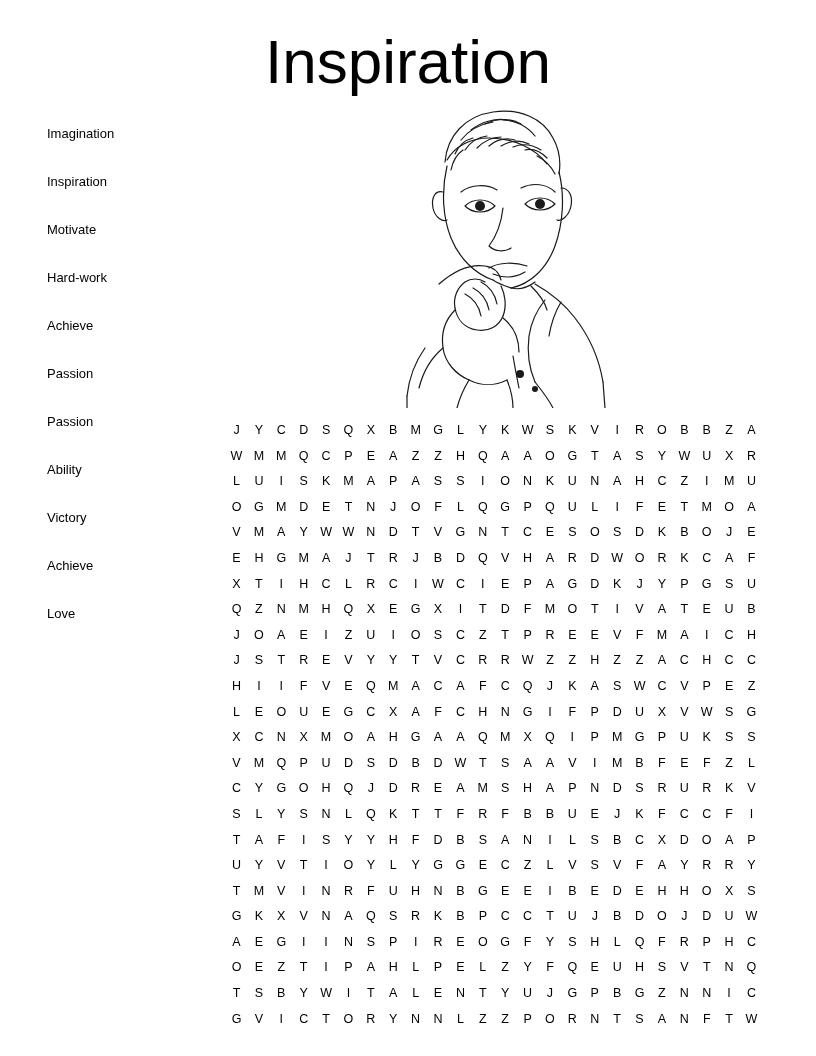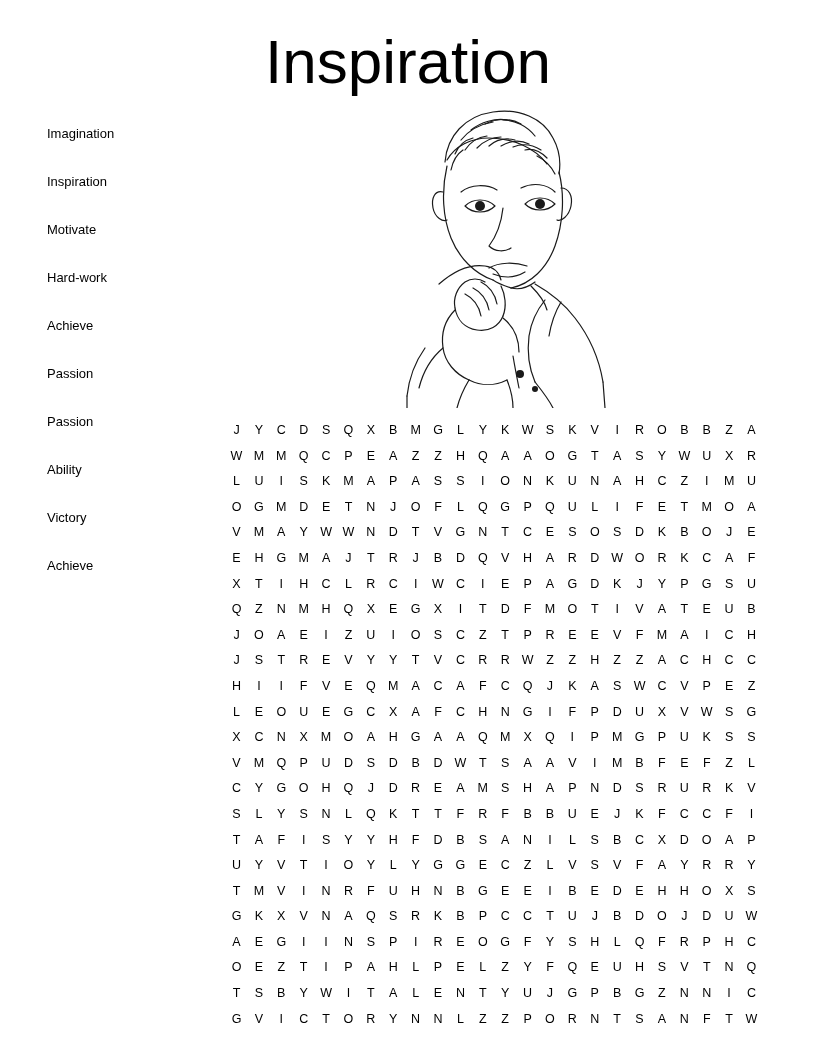--- a/index.html
+++ b/index.html
@@ -80,20 +80,21 @@
       <div class="word">Imagination</div>
       <div class="word">Inspiration</div>
       <div class="word">Motivate</div>
       <div class="word">Hard-work</div>
       <div class="word">Achieve</div>
       <div class="word">Passion</div>
       <div class="word">Passion</div>
       <div class="word">Ability</div>
       <div class="word">Victory</div>
       <div class="word">Achieve</div>
+      <div class="word">Love</div>
     </div>
 
   <div class="illustration">
     <svg viewBox="0 0 250 312" width="250" height="312" fill="none" stroke="#1a1a1a" stroke-width="1.2" stroke-linecap="round" stroke-linejoin="round">
 
       <path d="M60 66 C62 40 80 20 108 16 C134 12 158 22 168 42 C174 53 176 66 174 78"></path>
       <path d="M62 64 C70 50 86 42 104 42 C128 42 150 52 162 68"></path>
 
       <path d="M70 58 C74 48 80 44 88 42"></path>
       <path d="M80 54 C86 45 94 41 102 40"></path>

